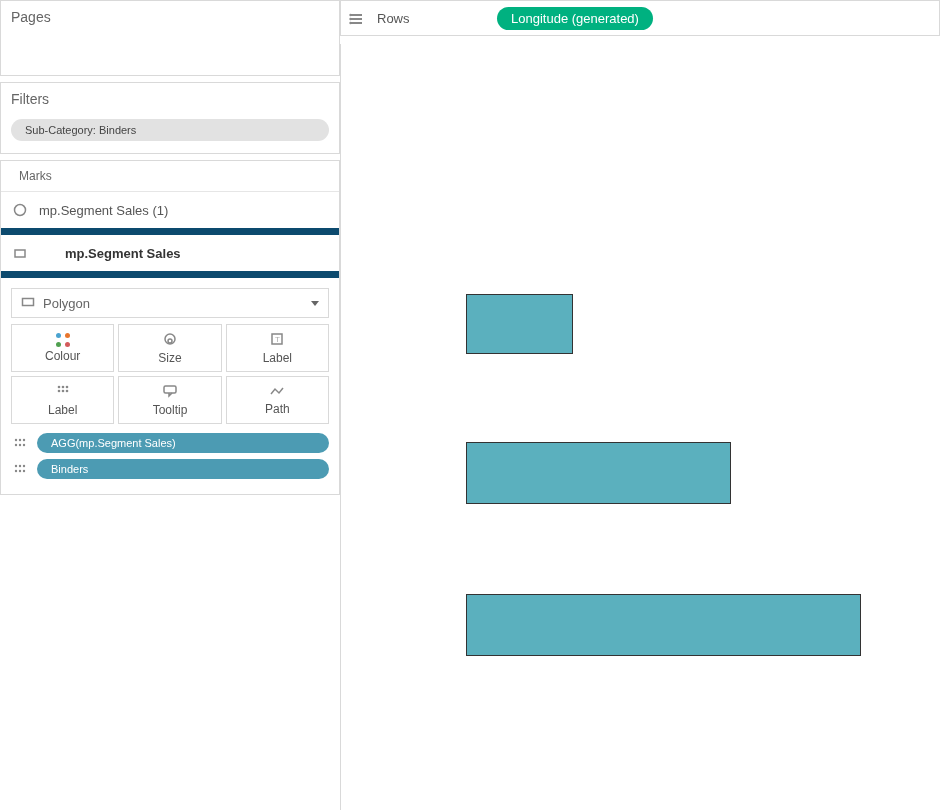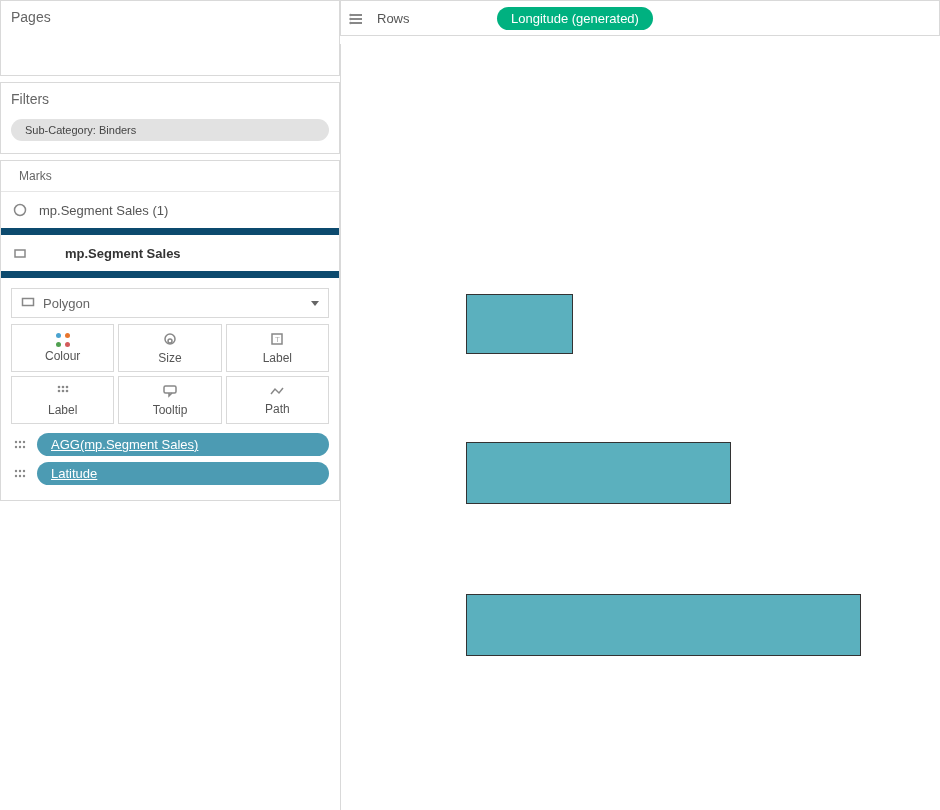--- a/index.html
+++ b/index.html
@@ -105,22 +105,21 @@
     gap:8px;
     padding: 3px 10px;
   }
   .mark-pill-row .glyph { width:18px; display:inline-flex; justify-content:center; color:#666; font-size:12px;}
   .field-pill {
     background: #4C9BB3;
     color:#fff;
     border-radius: 14px;
     padding: 4px 14px;
     flex: 1;
-    font-size:13px;
-    text-decoration:underline;
+    font-size:11px;
   }
   .marks-panel .pill-wrap { padding-bottom:12px;}
 
   
   .shelves {
     display:flex; flex-direction:column;
   }
   .shelf {
     border:1px solid #d9d9d9;
     display:flex;
@@ -295,21 +294,21 @@
         <span class="glyph">
           <svg width="12" height="12">
               <circle cx="2" cy="3" r="1.2" fill="#888"></circle>
               <circle cx="6" cy="3" r="1.2" fill="#888"></circle>
               <circle cx="10" cy="3" r="1.2" fill="#888"></circle>
               <circle cx="2" cy="8" r="1.2" fill="#888"></circle>
               <circle cx="6" cy="8" r="1.2" fill="#888"></circle>
               <circle cx="10" cy="8" r="1.2" fill="#888"></circle>
             </svg>
         </span>
-        <div class="field-pill">Latitude</div>
+        <div class="field-pill">Binders</div>
       </div>
     </div>
 
   </div>
 
 </div>
 
 <div class="right-col">
 
   <div class="shelves">

